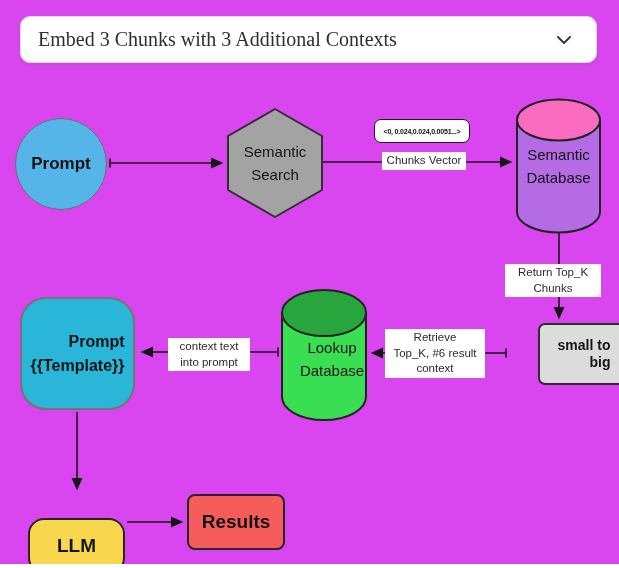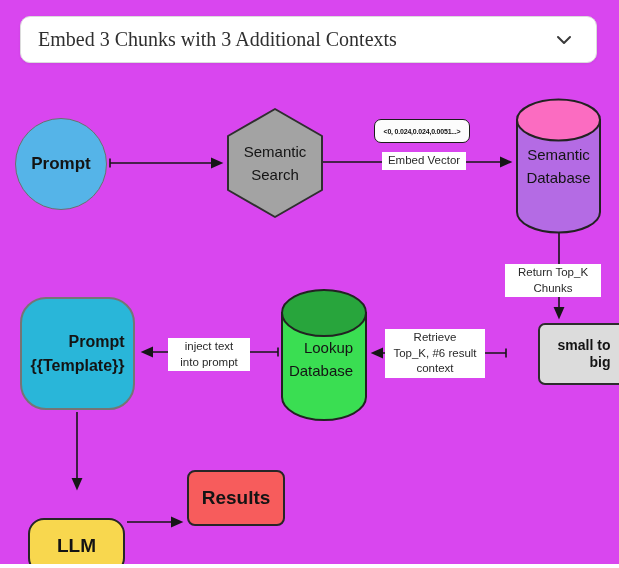--- a/index.html
+++ b/index.html
@@ -42,29 +42,29 @@
   }
   .prompt-template {
     left:20px; top:297px; width:115px; height:113px; background:#29b6d9;
     border:2px solid #757575; border-radius:26px; font-size:16px; line-height:1.45;
   }
   .llm {
     left:28px; top:494px; width:97px; height:56px; background:#f8d74e;
     border:2px solid #262626; border-radius:16px; font-size:19px;margin-top:24px;
   }
   .results {
-    left:187px; top:470px; width:98px; height:56px; background:#f75c5c;
+    left:187px; top:494px; width:98px; height:56px; background:#f75c5c;
     border:2px solid #262626; border-radius:8px; font-size:19px;
   }
   
   .shape-label { position:absolute; display:flex; align-items:center; justify-content:center;
     text-align:center; font-weight:normal; color:#141414; font-size:15px; line-height:1.55; }
   .lbl-hex   { left:226px; top:133px; width:98px; height:60px; }
   .lbl-sdb   { left:513px; top:138px; width:91px; height:56px; }
-  .lbl-ldb   { left:277px; top:331px; width:88px; height:56px;text-align:right; }
+  .lbl-ldb   { left:288px; top:331px; width:88px; height:56px; }
   
   .edge-label { position:absolute; text-align:center; font-size:11.5px; color:#2a2a2a;
     line-height:1.35; background:#ffffff; padding:1px 3px; }
   .el-query    { left:382px; top:152px; width:84px; }
   .el-return   { left:505px; top:264px; width:96px; }
   .el-retrieve { left:385px; top:329px; width:100px; }
   .el-inject   { left:168px; top:338px; width:82px; }
 </style>
 </head>
 <body>
@@ -141,22 +141,22 @@
   </div>
   <div class="shape-label lbl-sdb">
     <span class="ml">Semantic
 Database</span>
   </div>
   <div class="shape-label lbl-ldb">
     <span class="ml">Lookup
 Database</span>
   </div>
 
-  <div class="edge-label el-query ml">Embed Vector</div>
+  <div class="edge-label el-query ml">Chunks Vector</div>
   <div class="edge-label el-return ml">Return Top_K
 Chunks</div>
   <div class="edge-label el-retrieve ml">Retrieve
 Top_K, #6 result
 context</div>
-  <div class="edge-label el-inject ml">inject text
+  <div class="edge-label el-inject ml">context text
 into prompt</div>
 
 </div>
 
 </body></html>

